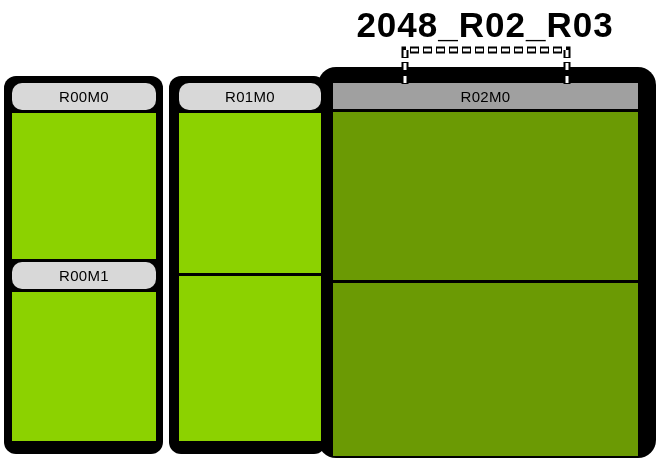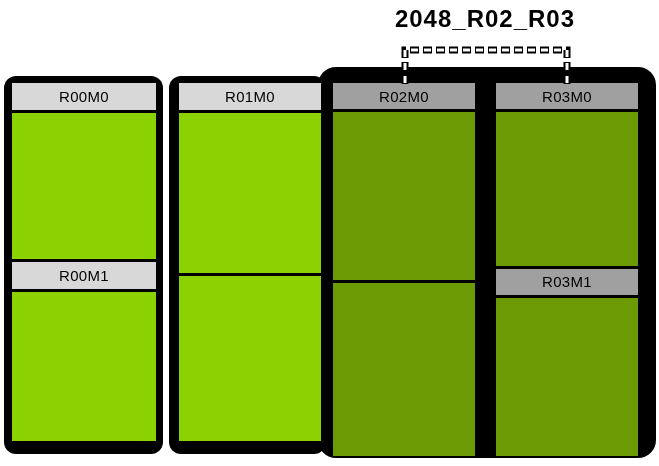--- a/index.html
+++ b/index.html
@@ -23,21 +23,21 @@
     height: 466px;
     background: var(--page-bg);
     overflow: hidden;
   }
   .title {
     position: absolute;
     left: 320px;
     top: 5px;
     width: 330px;
     text-align: center;
-    font-size: 24px;
+    font-size: 35px;
     font-weight: bold;
     letter-spacing: 1px;
     color: var(--text-black);
     white-space: nowrap;
   }
   
   .panel {
     position: absolute;
     left: 318px;
     top: 67px;
@@ -73,21 +73,21 @@
     height: 26px;
     flex: 0 0 26px;
     display: flex;
     align-items: center;
     justify-content: center;
     font-size: 15px;
     color: var(--text-black);
     letter-spacing: 0.3px;
   }
   .lwrap .hdr { height: 27px; flex: 0 0 27px; }
-  .hdr.light { background: var(--light-header); }
+  .hdr.light { background: var(--light-header); border-radius: 10px; }
   .hdr.dark  { background: var(--dark-header); }
 
   .mbody { width: 100%; }
   .mbody.b1 { flex: 146 1 0; }
   .mbody.b2 { flex: 150 1 0; }
   .mbody.light { background: var(--bright-green); }
   .mbody.dark  { background: var(--dark-green); }
 
   .connector {
     position: absolute;
@@ -107,26 +107,20 @@
   <div class="title">2048_R02_R03</div>
 
   <div class="panel">
 
     <div class="column">
       <div class="hdr dark">R02M0</div>
       <div class="mbody dark b1"></div>
       <div class="mbody dark b2"></div>
     </div>
 
-    <div class="column">
-      <div class="hdr dark">R03M0</div>
-      <div class="mbody dark b1"></div>
-      <div class="hdr dark">R03M1</div>
-      <div class="mbody dark b2"></div>
-    </div>
 
   </div>
 
   <div class="lwrap r00">
     <div class="column">
       <div class="hdr light">R00M0</div>
       <div class="mbody light b1"></div>
       <div class="hdr light">R00M1</div>
       <div class="mbody light b2"></div>
     </div>

